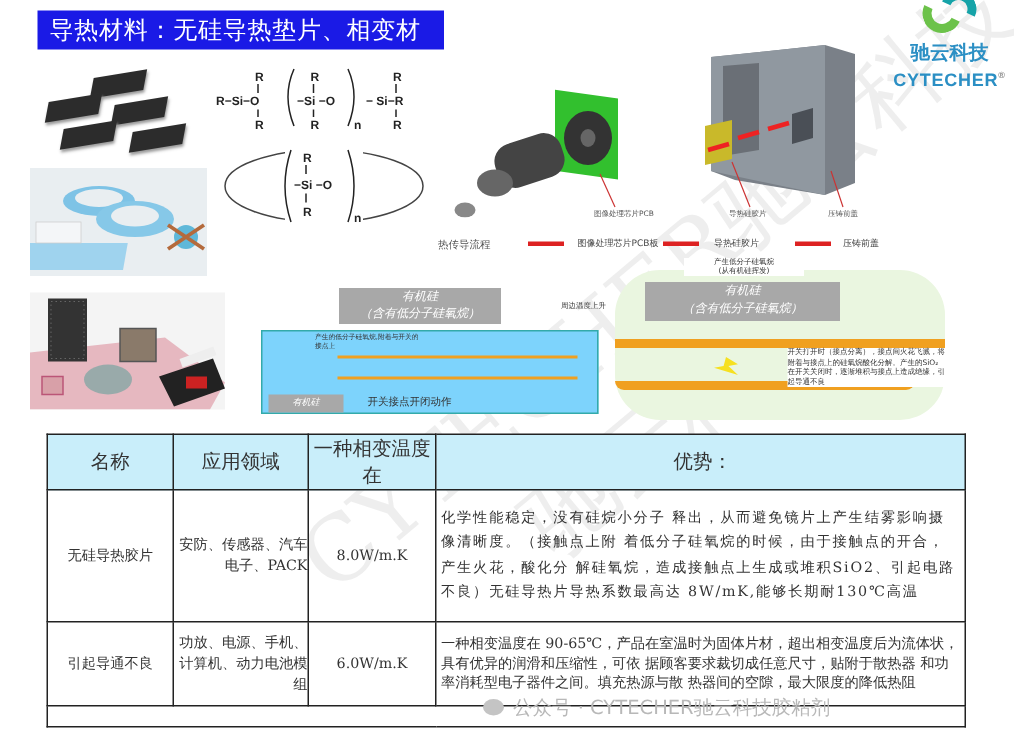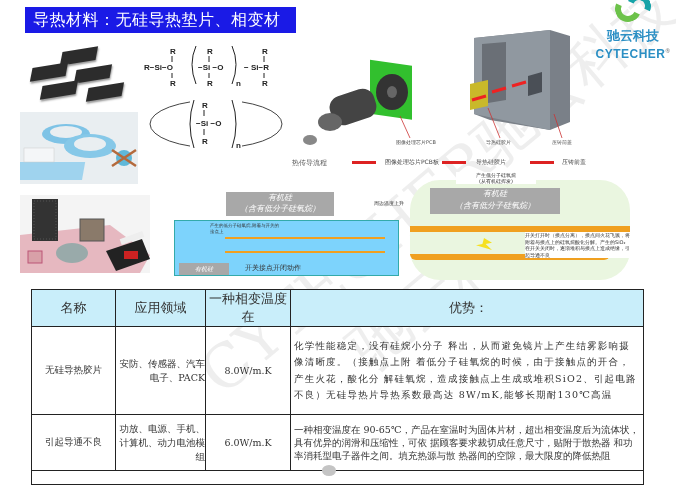--- a/index.html
+++ b/index.html
@@ -248,14 +248,14 @@
       <td>6.0W/m.K</td>
       <td class="adv">一种相变温度在 90-65℃，产品在室温时为固体片材，超出相变温度后为流体状，具有优异的润滑和压缩性，可依 据顾客要求裁切成任意尺寸，贴附于散热器 和功率消耗型电子器件之间。填充热源与散 热器间的空隙，最大限度的降低热阻</td>
     </tr>
     <tr class="empty">
       <td colspan="4"></td>
     </tr>
   </tbody>
 </table>
 
 <div class="watermark-footer">
-  <span class="wm-icon"></span>
+  <span class="wm-icon"></span><span>公众号 · CYTECHER驰云科技胶粘剂</span>
 </div>
 
 </body></html>

